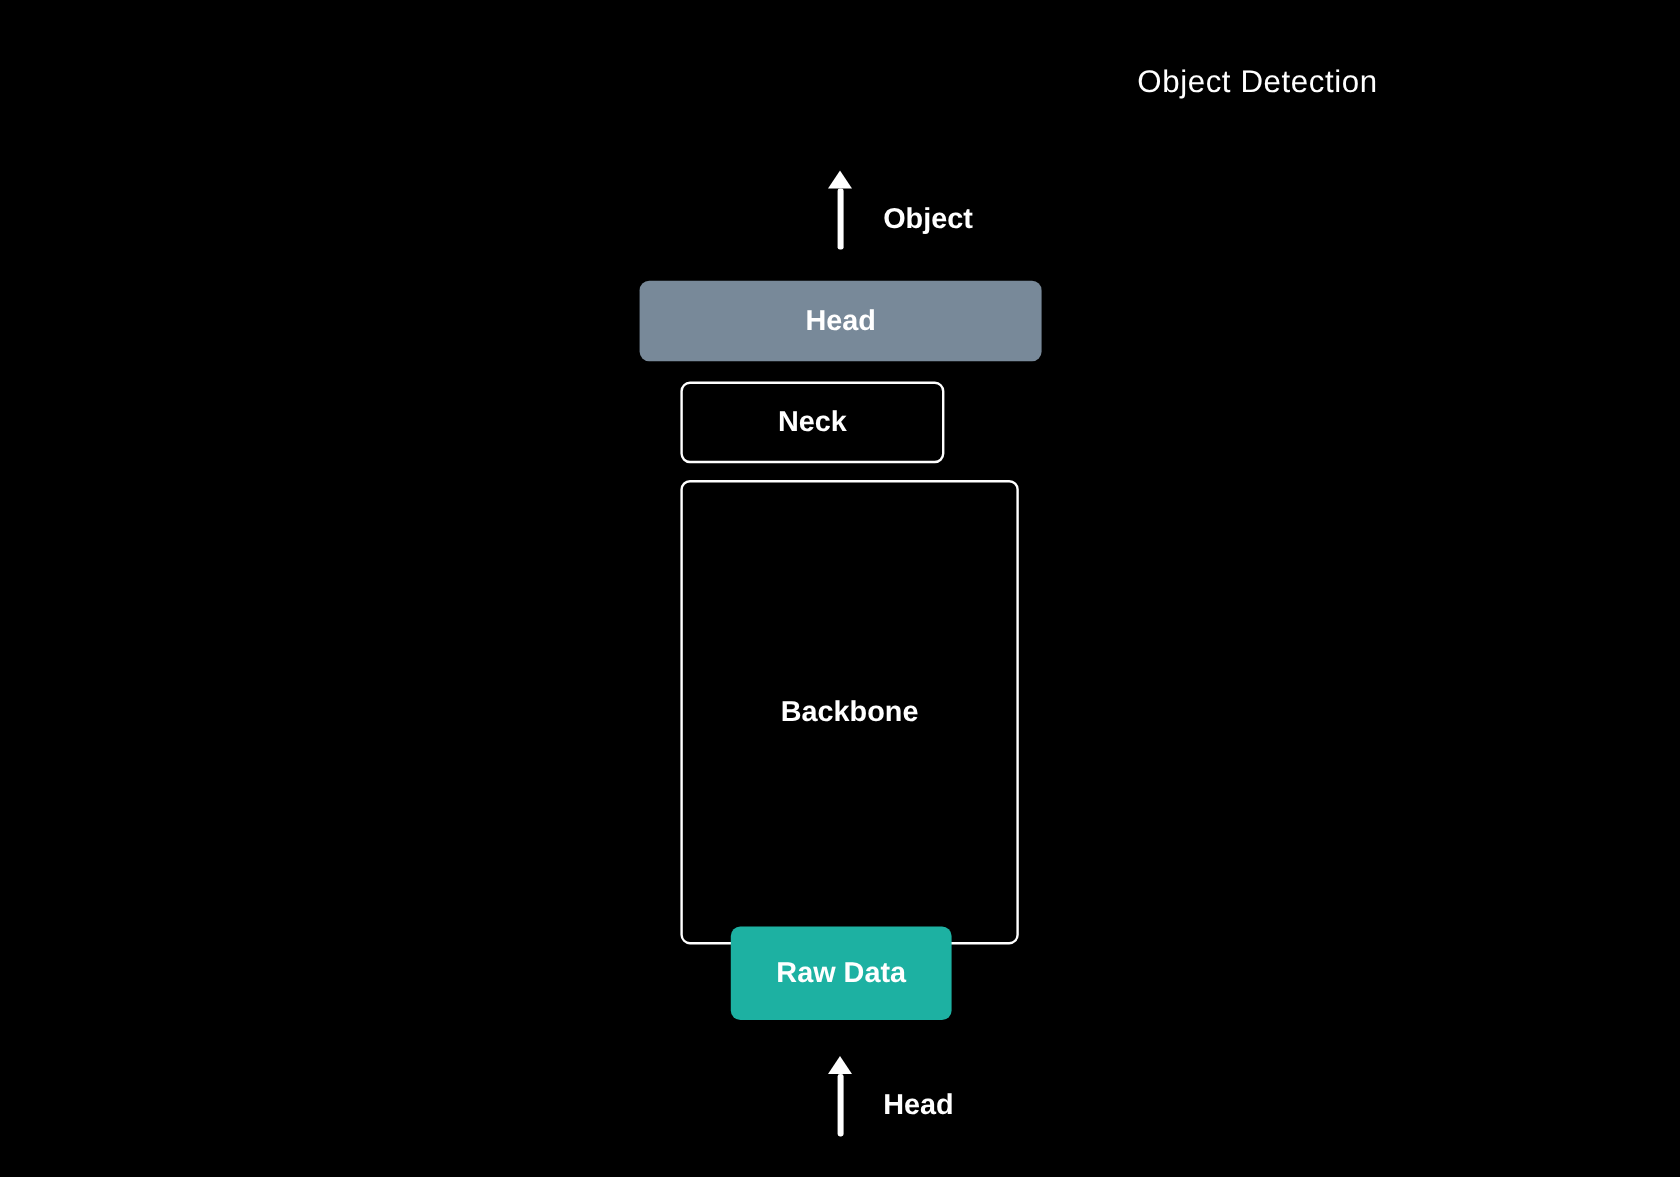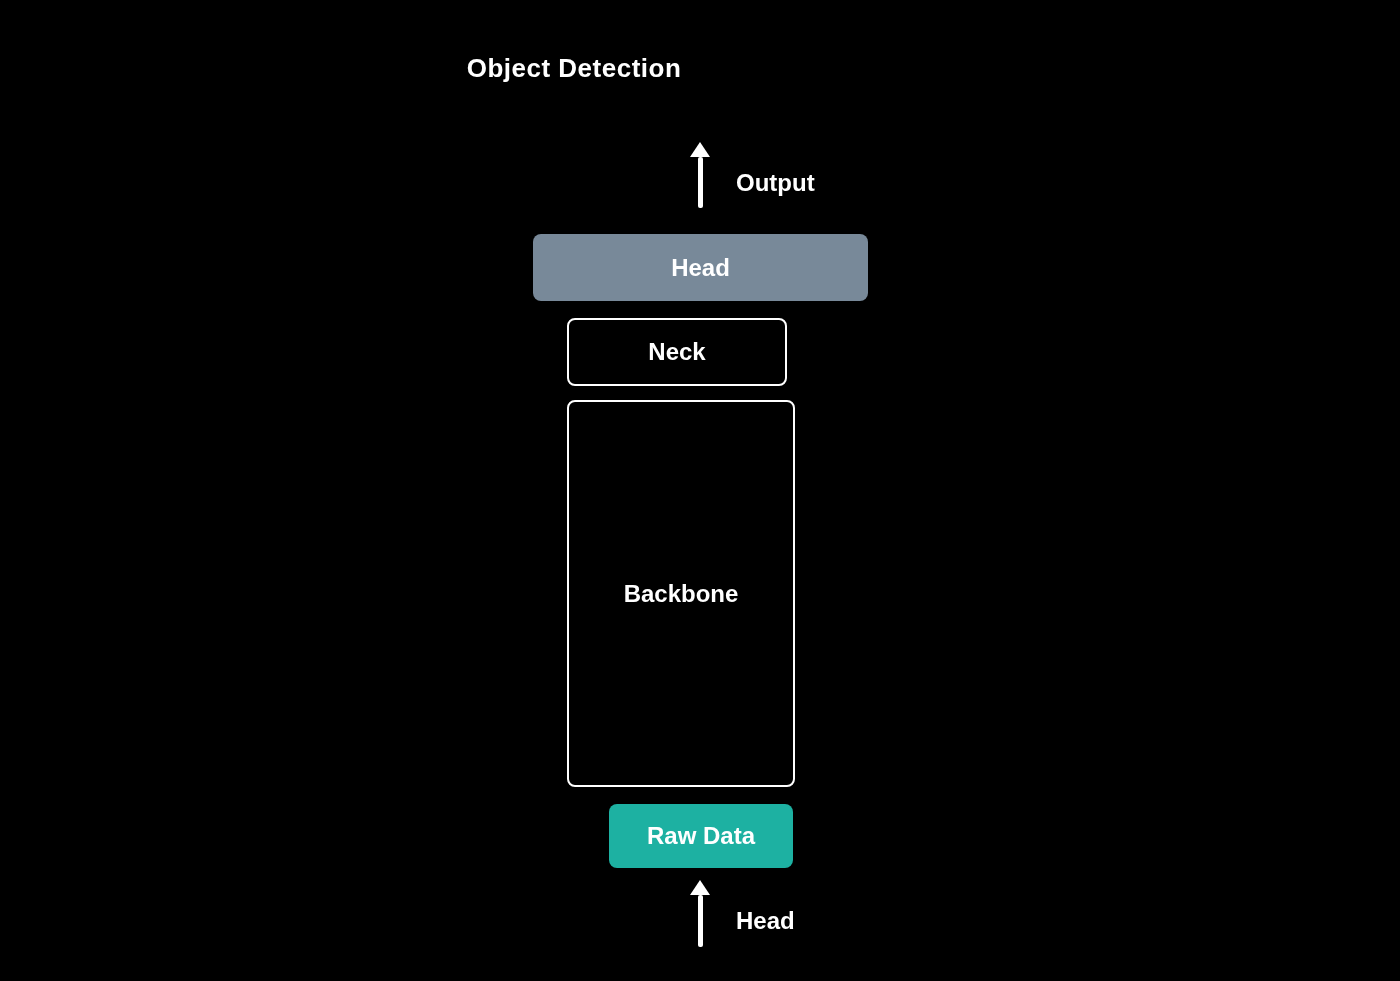--- a/index.html
+++ b/index.html
@@ -20,44 +20,44 @@
     width: 1400px;
     height: 981px;
     background: var(--background);
     overflow: hidden;
   }
   .title {
     position: absolute;
     top: 53px;
     left: 0;
     width: 1148px;
-    text-align: center;
+    text-align: right;
     color: var(--text);
     font-size: 26px;
-    font-weight: 700;
+    font-weight: 400;
     letter-spacing: 0.5px;
   }
   .block {
     position: absolute;
     display: flex;
     align-items: center;
     justify-content: center;
     color: var(--text);
     font-size: 24px;
     font-weight: 600;
     border-radius: 8px;
   }
   .block.filled-head { background: var(--head-fill); }
   .block.filled-raw  { background: var(--raw-data-fill); }
   .block.outlined    { border: 2.5px solid var(--outline); background: transparent; }
 
   .block-head     { left: 533px; top: 234px; width: 335px; height: 67px; text-align: center; }
   .block-neck     { left: 567px; top: 318px; width: 220px; height: 68px; }
-  .block-backbone { left: 567px; top: 400px; width: 228px; height: 387px; }
-  .block-raw      { left: 609px; top: 804px; width: 184px; height: 64px; text-align: center; }
+  .block-backbone { left: 567px; top: 400px; width: 282px; height: 387px; }
+  .block-raw      { left: 609px; top: 772px; width: 184px; height: 78px; text-align: center; }
 
   .arrow {
     position: absolute;
     width: 22px;
     display: flex;
     flex-direction: column;
     align-items: center;
   }
   .arrow .arrow-head {
     width: 0; height: 0;
@@ -89,21 +89,21 @@
 <body>
 
 <div class="canvas">
 
   <div class="title">Object Detection</div>
 
   <div class="arrow arrow-output">
     <div class="arrow-head"></div>
     <div class="arrow-shaft"></div>
   </div>
-  <div class="flow-label label-output">Output</div>
+  <div class="flow-label label-output">Object</div>
 
   <div class="block filled-head block-head">Head</div>
 
   <div class="block outlined block-neck">Neck</div>
 
   <div class="block outlined block-backbone">Backbone</div>
 
   <div class="block filled-raw block-raw">Raw Data</div>
 
   <div class="arrow arrow-input">

